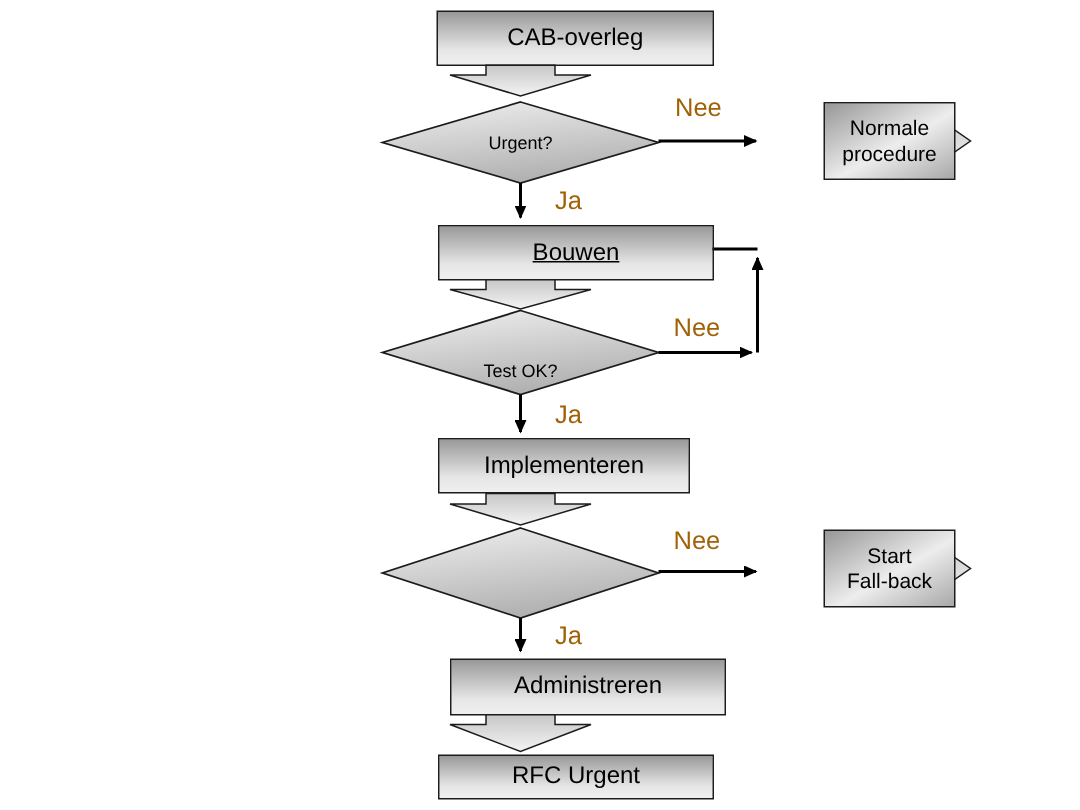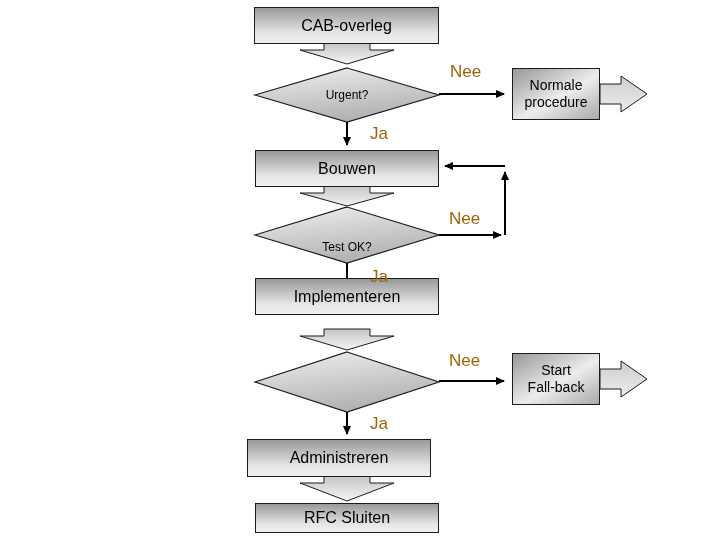--- a/index.html
+++ b/index.html
@@ -7,21 +7,21 @@
   .stage {
     position:relative; width:720px; height:540px;
     background:#ffffff; overflow:hidden;
   }
   .stage svg { position:absolute; left:0; top:0; }
   .node {
     position:absolute; box-sizing:border-box;
     border:1px solid #1c1c1c;
     background:linear-gradient(#999999, #e6e6e6 72%, #efefef);
     display:flex; align-items:center; justify-content:center;
-    font-size:16px; color:#000; text-align:center;
+    font-size:16px; color:#000; text-align:center;margin-left:37px;
   }
   .node .lbl { white-space:pre-line; }
   .side-node {
     font-size:14px; line-height:1.25;
     background:linear-gradient(150deg, #979797, #ededed 55%, #a8a8a8);
   }
   .diamond-label {
     position:absolute; left:255px; width:184px; height:20px;
     display:flex; align-items:center; justify-content:center;
     font-size:12px; color:#000;
@@ -73,34 +73,34 @@
     <line x1="505" y1="166" x2="445" y2="166" stroke="#000" stroke-width="2" marker-end="url(#ah)"></line>
     <line x1="347" y1="263" x2="347" y2="288" stroke="#000" stroke-width="2" marker-end="url(#ah)"></line>
     <line x1="439" y1="381" x2="504" y2="381" stroke="#000" stroke-width="2" marker-end="url(#ah)"></line>
     <line x1="347" y1="412" x2="347" y2="434" stroke="#000" stroke-width="2" marker-end="url(#ah)"></line>
   </svg>
 
   <div class="node" style="left:254px; top:7px; width:185px; height:37px;">
     <span class="lbl">CAB-overleg</span>
   </div>
 
-  <div class="node" style="left:255px; top:150px; width:184px; height:37px;">
+  <div class="node" style="left:255px; top:150px; width:184px; height:37px;text-decoration:underline;">
     <span class="lbl">Bouwen</span>
   </div>
 
-  <div class="node" style="left:255px; top:278px; width:184px; height:37px;">
+  <div class="node" style="left:255px; top:292px; width:168px; height:37px;">
     <span class="lbl">Implementeren</span>
   </div>
 
-  <div class="node" style="left:247px; top:439px; width:184px; height:38px;">
+  <div class="node" style="left:263px; top:439px; width:184px; height:38px;">
     <span class="lbl">Administreren</span>
   </div>
 
   <div class="node" style="left:255px; top:503px; width:184px; height:30px;">
-    <span class="lbl">RFC Sluiten</span>
+    <span class="lbl">RFC Urgent</span>
   </div>
 
   <div class="node side-node" style="left:512px; top:68px; width:88px; height:52px;">
     <span class="lbl">Normale
 procedure</span>
   </div>
 
   <div class="node side-node" style="left:512px; top:353px; width:88px; height:52px;">
     <span class="lbl">Start
 Fall-back</span>

